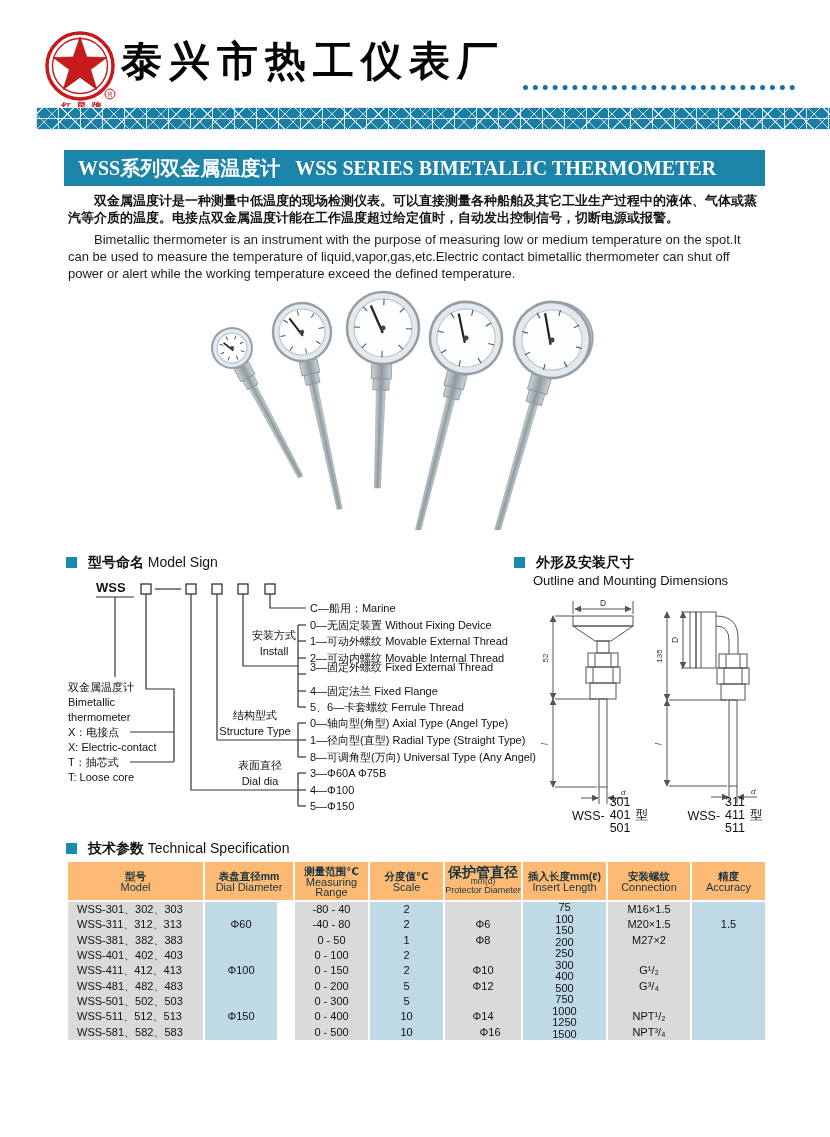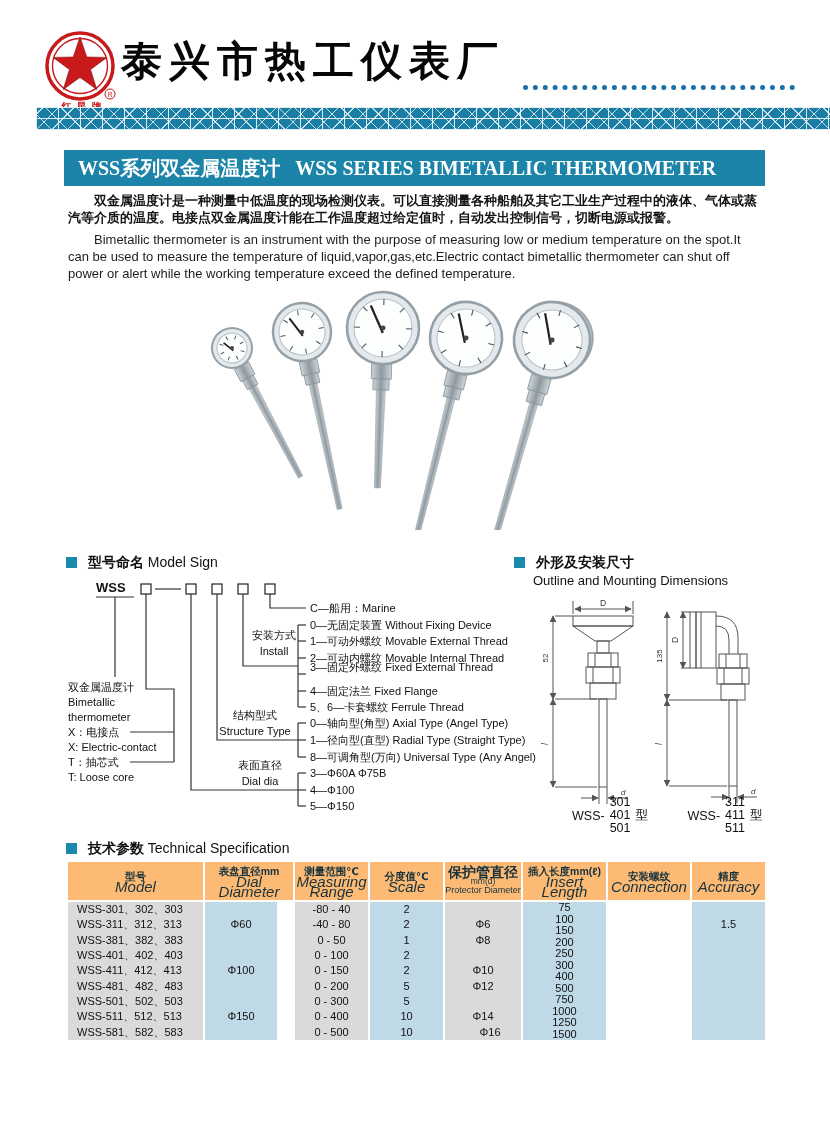--- a/index.html
+++ b/index.html
@@ -34,21 +34,21 @@
   .dlabel{text-align:center;line-height:15px !important;white-space:normal !important;}
   .wss{font-size:13px;font-weight:bold;}
   
   .cap{display:flex;align-items:center;font-size:12.5px;gap:5px;justify-content:center;}
   .cap .stack{display:flex;flex-direction:column;line-height:13px;text-align:left;}
   
   .spec-table{font-size:11px;}
   .th{position:absolute;top:0;height:38px;background:#fdba74;display:flex;flex-direction:column;
       align-items:center;justify-content:center;text-align:center;color:#16323d;}
   .th .z{font-size:10.5px;font-weight:bold;line-height:12px;}
-  .th .e{font-size:15px;line-height:10.5px;font-style:italic;}
+  .th .e{font-size:11px;line-height:10.5px;}
   .th .z2{font-size:14px;font-weight:bold;line-height:10px;}
   .th .s2{font-size:8.5px;line-height:9px;}
   .th .e2{font-size:9px;line-height:9.5px;}
   .tb{position:absolute;top:40px;height:138px;}
   .gray{background:#D9DAD9;} .blue{background:#BFD9E6;}
   .rline{display:block;height:15.33px;line-height:15.33px;text-align:center;}
   .rline.model{text-align:left;padding-left:9px;}
   .iline{display:block;height:11.5px;line-height:11.5px;text-align:center;}
   .sparse{position:absolute;left:0;width:100%;height:15.33px;line-height:15.33px;text-align:center;}
   svg text{font-family:"Liberation Sans","DejaVu Sans",sans-serif;}
@@ -463,19 +463,28 @@
       <span class="iline">250</span>
       <span class="iline">300</span>
       <span class="iline">400</span>
       <span class="iline">500</span>
       <span class="iline">750</span>
       <span class="iline">1000</span>
       <span class="iline">1250</span>
       <span class="iline">1500</span>
     </div>
 
+    <div class="tb gray" style="left:540px;width:82px;">
+      <span class="sparse" style="top:0;">M16×1.5</span>
+      <span class="sparse" style="top:15.3px;">M20×1.5</span>
+      <span class="sparse" style="top:30.7px;">M27×2</span>
+      <span class="sparse" style="top:61.3px;">G¹/₂</span>
+      <span class="sparse" style="top:76.7px;">G³/₄</span>
+      <span class="sparse" style="top:107.3px;">NPT¹/₂</span>
+      <span class="sparse" style="top:122.7px;">NPT³/₄</span>
+    </div>
 
     <div class="tb blue" style="left:624px;width:73px;">
       <span class="sparse" style="top:15.3px;">1.5</span>
     </div>
   </div>
 
 </div>
 
 </body></html>

